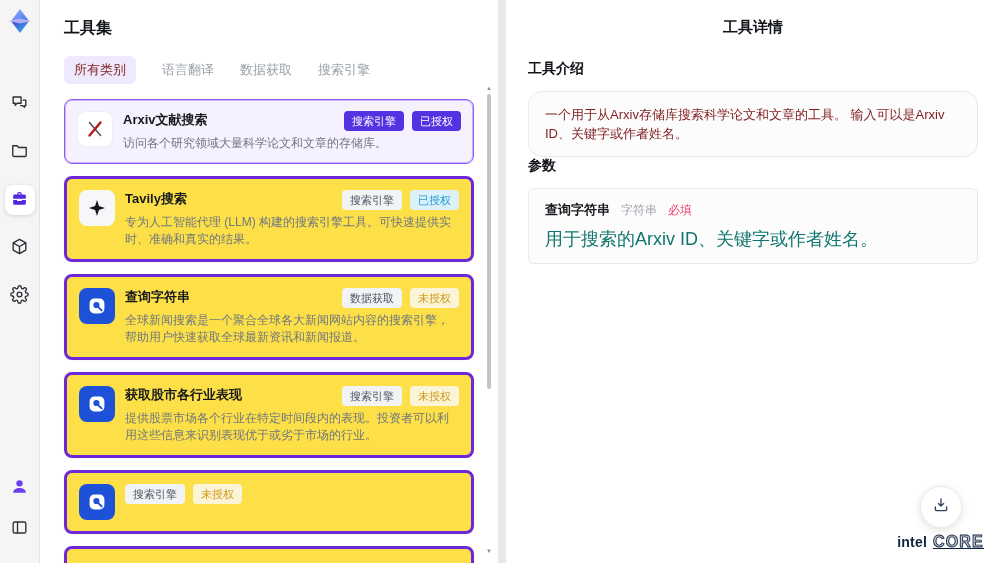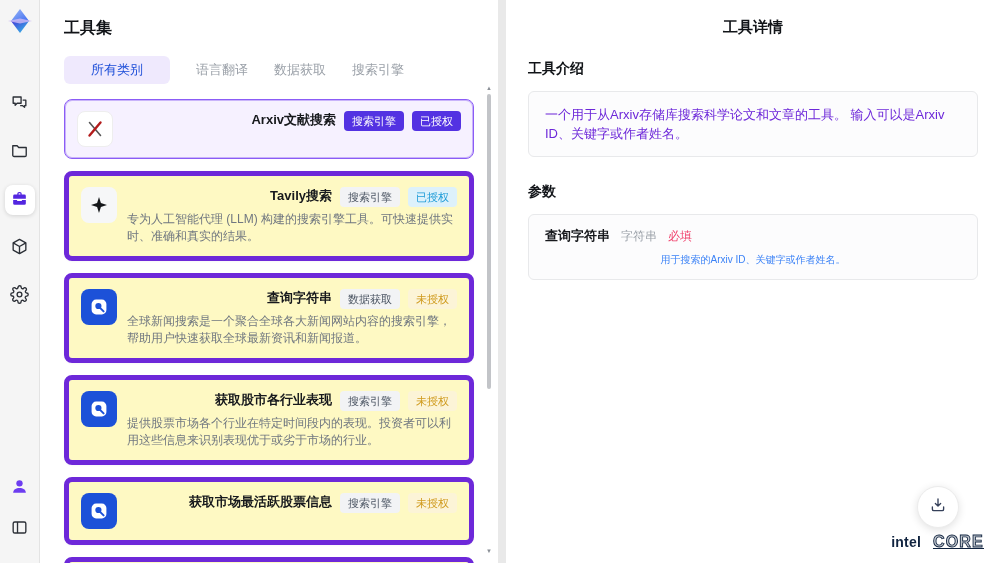--- a/index.html
+++ b/index.html
@@ -27,39 +27,39 @@
   .rail-btn.person { color:#6d3df0; margin:4px 0 2px; }
 
   
   .list-panel {
     width:458px; flex:0 0 458px; background:#ffffff; padding:18px 24px 0;
     position:relative; overflow:hidden;
   }
   .panel-title { font-size:16px; font-weight:bold; color:#111418; margin-bottom:17px; }
   .tabs { display:flex; align-items:center; gap:26px; margin-bottom:15px; }
   .tab { font-size:13px; color:#9aa0a8; cursor:pointer; padding:5px 0; white-space:nowrap; }
-  .tab.active { background:#efe9fd; color:#1d4ed8; padding:5px 27px; border-radius:6px; font-weight:500; }
+  .tab.active { background:#efe9fd; color:#7f1d1d; padding:5px 10px; border-radius:6px; font-weight:500; }
 
   .cards { display:flex; flex-direction:column; gap:12px; }
   .card {
-    border:5px solid #6d28d9; border-radius:8px; background:#fef9c3;
+    border:3px solid #6d28d9; border-radius:8px; background:#fde047;
     padding:11px 12px; display:flex; gap:10px; cursor:pointer;
     box-shadow:0 1px 2px rgba(0,0,0,.03);
   }
   .card.selected { border:1px solid #8b5cf6; background:#f6f1ff; box-shadow:0 0 0 1px #c9b4fa inset; }
   .tool-icon {
     width:36px; height:36px; border-radius:8px; flex:0 0 36px;
     display:flex; align-items:center; justify-content:center; background:#f6f7f8;
   }
   .tool-icon svg { width:24px; height:24px; }
   .icon-arxiv { background:#ffffff; border:1px solid #eee; }
   .icon-news  { background:#1c51d8; }
   .icon-sparkle { background:#f6f7f8; }
   .card-body { flex:1; min-width:0; }
-  .card-head { display:flex; justify-content:flex-end; align-items:flex-start; gap:8px; }
+  .card-head { display:flex; justify-content:space-between; align-items:flex-start; gap:8px; }
   .t-title { font-size:13px; font-weight:bold; color:#17191d; line-height:18px; }
   .badges { display:flex; gap:8px; flex:0 0 auto; }
   .badge { font-size:11px; line-height:16px; padding:2px 8px; border-radius:4px; white-space:nowrap; }
   .badge-cat { background:#f2f3f5; color:#4b5563; }
   .badge-status.ok { background:#ddf1fb; color:#1d9bd7; }
   .badge-status.warn { background:#fcf4d7; color:#cf9a1d; }
   .card.selected .badge { background:#5332e2; color:#ffffff; }
   .t-desc { font-size:12px; color:#707780; line-height:17px; margin-top:4px; }
 
   
@@ -67,39 +67,39 @@
   .sb .arrow { position:absolute; left:0; width:8px; text-align:center; font-size:6px; color:#8a8f96; line-height:8px; }
   .sb .up { top:0; } .sb .down { bottom:0; }
   .sb-thumb { position:absolute; top:10px; left:2px; width:4px; height:295px; background:#c2c4c8; border-radius:3px; }
 
   
   .gap { width:8px; flex:0 0 8px; background:#e9e9e9; }
   .details-panel { flex:1; background:#ffffff; padding:18px 22px; }
   .d-title { font-size:15px; font-weight:bold; color:#111418; margin-bottom:23px;text-align:center; }
   .d-sub { font-size:14px; font-weight:bold; color:#111418; margin-bottom:13px; }
   .d-box {
-    border:1px solid #e8e9eb; background:#fcfcfd; border-radius:6px;
-    padding:13px 16px; font-size:13px; color:#6d28d9; margin-bottom:26px; line-height:19px;
+    border:1px solid #e8e9eb; background:#fcfcfd; border-radius:14px;
+    padding:13px 16px; font-size:13px; color:#7f1d1d; line-height:19px;
   }
   .param-box { border:1px solid #e8e9eb; background:#fcfcfd; border-radius:6px; padding:12px 16px; }
   .param-head { display:flex; align-items:center; gap:11px; }
   .p-name { font-size:13px; font-weight:bold; color:#17191d; }
   .p-type { font-size:12px; color:#9aa0a8; }
   .p-req { font-size:12px; color:#f0436e; }
-  .p-desc { font-size:10px; color:#3b82f6; margin-top:8px;text-align:center; }
+  .p-desc { font-size:18px; color:#0f766e; margin-top:8px; }
 
   
   .fab-wrap { position:absolute; right:16px; bottom:12px; display:flex; flex-direction:column; align-items:center; gap:5px; }
   .fab {
     width:42px; height:42px; border-radius:50%; background:#ffffff;
     border:1px solid #ececec; box-shadow:0 2px 8px rgba(0,0,0,.12);
     display:flex; align-items:center; justify-content:center; color:#35405a; cursor:pointer;
   }
   .fab svg { width:18px; height:18px; }
-  .brand { display:flex; align-items:baseline; gap:12px; user-select:none; }
+  .brand { display:flex; align-items:baseline; gap:6px; user-select:none; }
   .brand .b1 { font-size:14px; font-weight:bold; color:#10233f; letter-spacing:.2px; }
   .brand .b2 {
     font-size:16px; font-weight:600; letter-spacing:1.2px; text-transform:uppercase;
     color:rgba(16,35,63,.25);text-decoration:underline; -webkit-text-stroke:0.9px #10233f;
   }
 </style>
 </head>
 <body>
 
 <div class="app">
@@ -185,20 +185,21 @@
             </svg>
           </div>
     <div class="card-body">
       <div class="card-head">
         <span class="t-title">Arxiv文献搜索</span>
         <span class="badges">
           <span class="badge badge-cat">搜索引擎</span>
           <span class="badge badge-status ok">已授权</span>
         </span>
       </div>
+      <div class="t-desc">访问各个研究领域大量科学论文和文章的存储库。</div>
     </div>
   </div>
         <div class="card">
     <div class="tool-icon icon-sparkle">
             <svg viewBox="0 0 24 24">
               <path d="M12 4l1.9 6.1L20 12l-6.1 1.9L12 20l-1.9-6.1L4 12l6.1-1.9z" fill="#15171a"></path>
             </svg>
           </div>
     <div class="card-body">
       <div class="card-head">
@@ -252,21 +253,20 @@
         <div class="card">
     <div class="tool-icon icon-news">
             <svg viewBox="0 0 24 24">
               <rect x="4.6" y="4.6" width="14.8" height="14.8" rx="4.5" fill="#ffffff"></rect>
               <circle cx="11.4" cy="11" r="3.1" fill="#1c51d8"></circle>
               <path d="M13.8 13.6 16.6 16.4" stroke="#1c51d8" stroke-width="2" stroke-linecap="round"></path>
             </svg>
           </div>
     <div class="card-body">
       <div class="card-head">
-        <span class="t-title">获取市场最活跃股票信息</span>
         <span class="badges">
           <span class="badge badge-cat">搜索引擎</span>
           <span class="badge badge-status warn">未授权</span>
         </span>
       </div>
     </div>
   </div>
         <div class="card">
     
     

